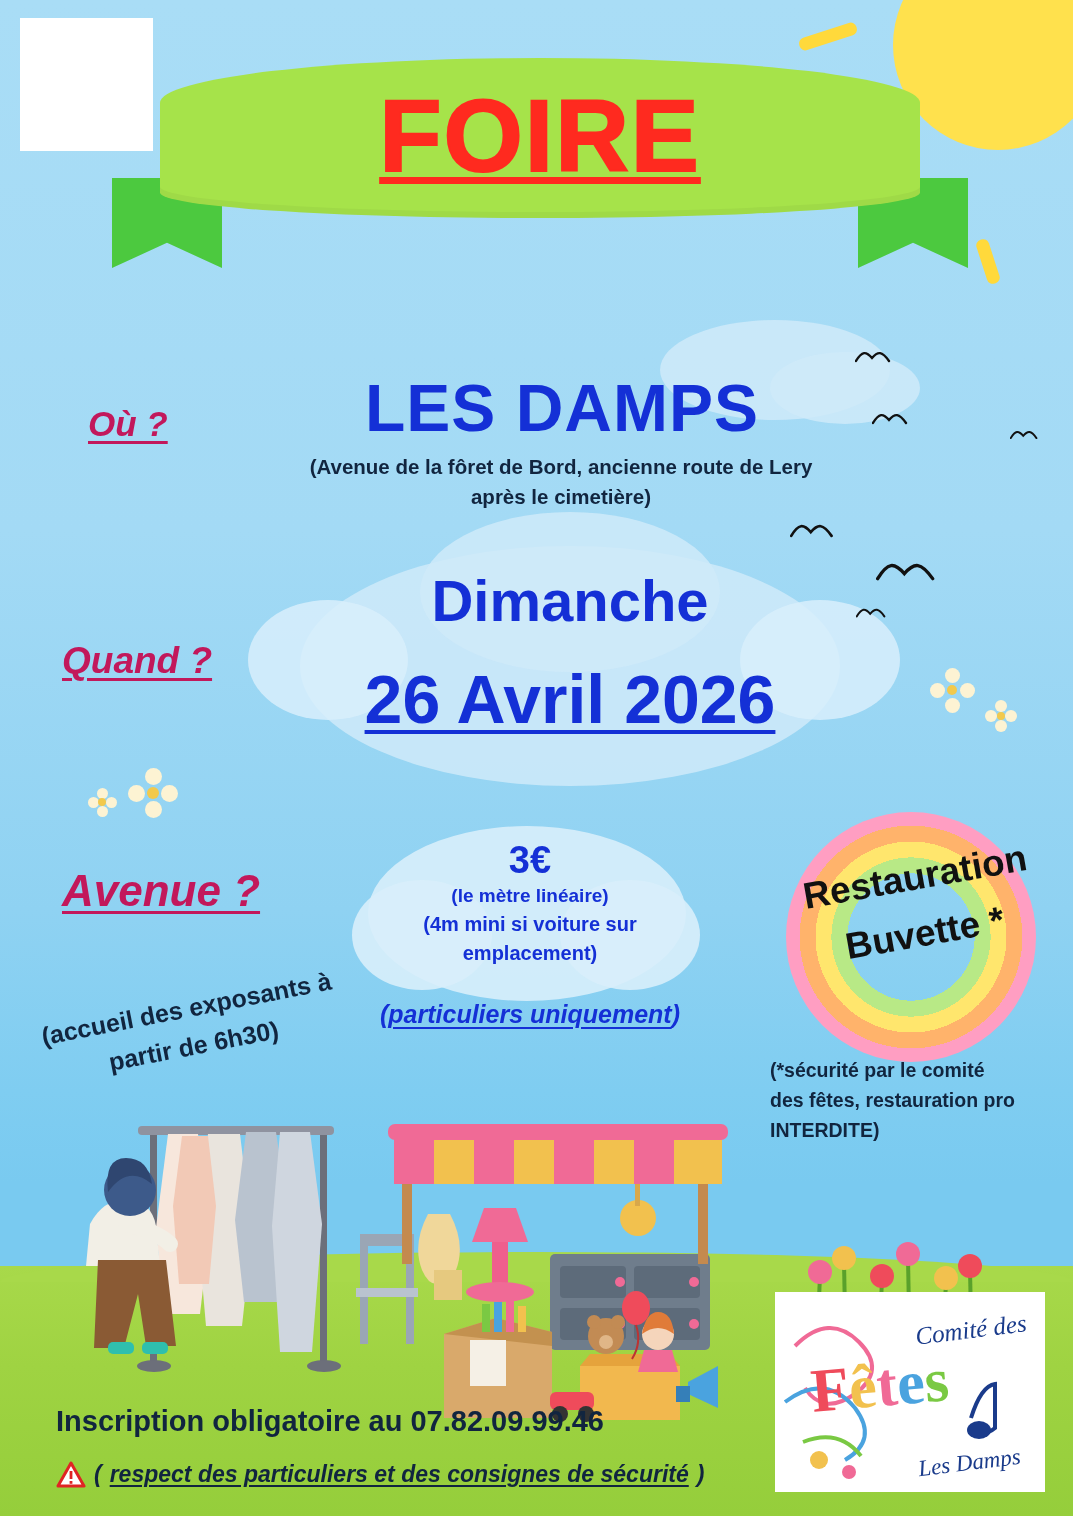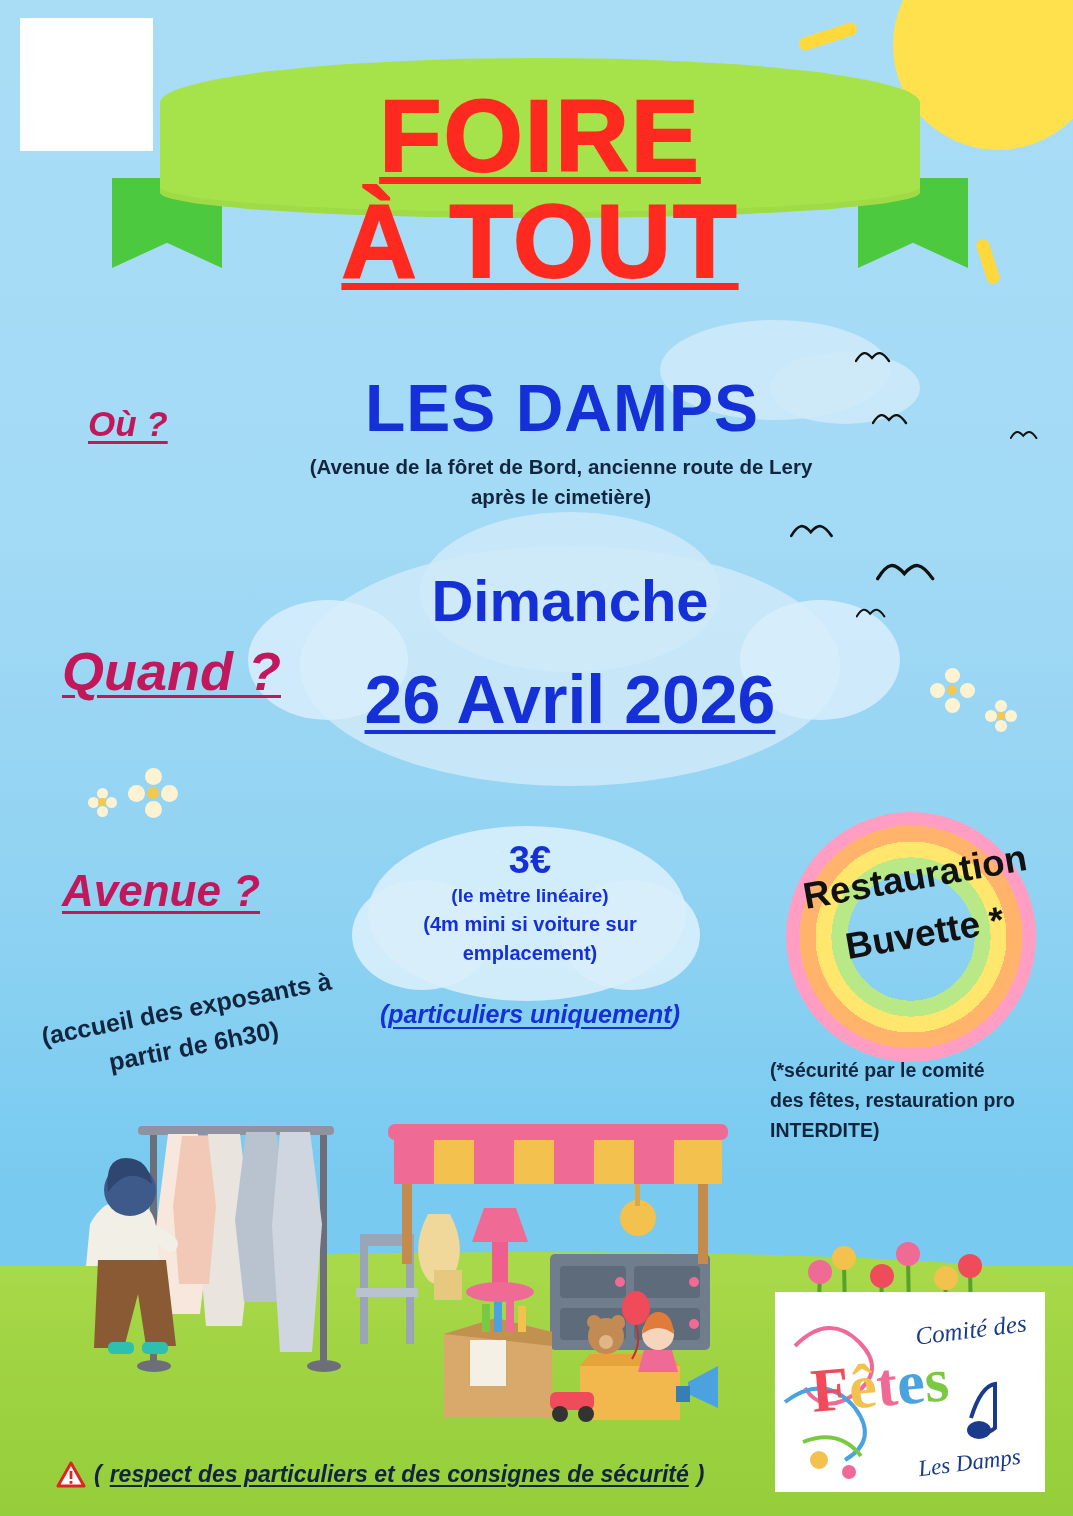--- a/index.html
+++ b/index.html
@@ -149,21 +149,21 @@
     position: absolute;
     font-weight: bold;
     color: #c2185b;
     text-decoration: underline;
     text-decoration-color: #c2185b;
     text-decoration-thickness: 3px;
     text-underline-offset: 5px;
     font-style: italic;
   }
   #label-ou { top: 404px; left: 88px; font-size: 35px; }
-  #label-quand { top: 640px; left: 62px; font-size: 54px; }
+  #label-quand { top: 640px; left: 62px; font-size: 37px; }
   #label-combien { top: 866px; left: 62px; font-size: 44px; }
 
   .place {
     position: absolute;
     top: 370px;
     left: 262px;
     width: 600px;
     text-align: center;
     color: #1430d6;
     font-weight: bold;
@@ -486,21 +486,20 @@
         <i style="grid-area:15/11/16/12"></i>
     </div>
   </div>
 
   <div class="banner-wrap">
     <div class="ribbon-left"></div>
     <div class="ribbon-right"></div>
     <div class="banner"></div>
     <div class="title-block">
       <div class="title-line1">FOIRE</div>
-      <div class="title-line2">À TOUT</div>
     </div>
   </div>
 
   <svg class="bird" style="top:350px; left:855px;" viewBox="0 0 36 14">
       <path d="M1 11 C7 1 11 1 17 8 C23 1 27 1 34 11" stroke="#111" stroke-width="2.4" fill="none" stroke-linecap="round"></path>
     </svg>
   <svg class="bird" style="top:412px; left:872px;" viewBox="0 0 36 14">
       <path d="M1 11 C7 1 11 1 17 8 C23 1 27 1 34 11" stroke="#111" stroke-width="2.4" fill="none" stroke-linecap="round"></path>
     </svg>
   <svg class="bird" style="top:428px; left:1010px; width:28px;" viewBox="0 0 36 14">
@@ -685,20 +684,21 @@
     <circle cx="20" cy="36" r="12" fill="#f06a96"></circle>
     <circle cx="44" cy="22" r="12" fill="#f2c14e"></circle>
     <circle cx="82" cy="40" r="12" fill="#ef4b5b"></circle>
     <circle cx="108" cy="18" r="12" fill="#f06a96"></circle>
     <circle cx="146" cy="42" r="12" fill="#f2c14e"></circle>
     <circle cx="170" cy="30" r="12" fill="#ef4b5b"></circle>
     <path d="M20 70 q-16 -6 -18 10 q16 6 18 -10z" fill="#5aa12b"></path>
     <path d="M108 62 q16 -6 18 10 q-16 6 -18 -10z" fill="#5aa12b"></path>
   </svg>
 
+  <div class="footer-line">Inscription obligatoire au 07.82.09.99.46</div>
   <div class="footer-sub">
     <svg class="warn" viewBox="0 0 30 27">
       <path d="M15 2 L28 25 L2 25 Z" fill="#fff" stroke="#e02424" stroke-width="3" stroke-linejoin="round"></path>
       <rect x="13.6" y="10" width="2.8" height="8" fill="#e02424"></rect>
       <rect x="13.6" y="20" width="2.8" height="2.8" fill="#e02424"></rect>
     </svg>
     <span>(</span>
       <span class="txt">respect des particuliers et des consignes de sécurité</span>
       <span>)</span>
   </div>

